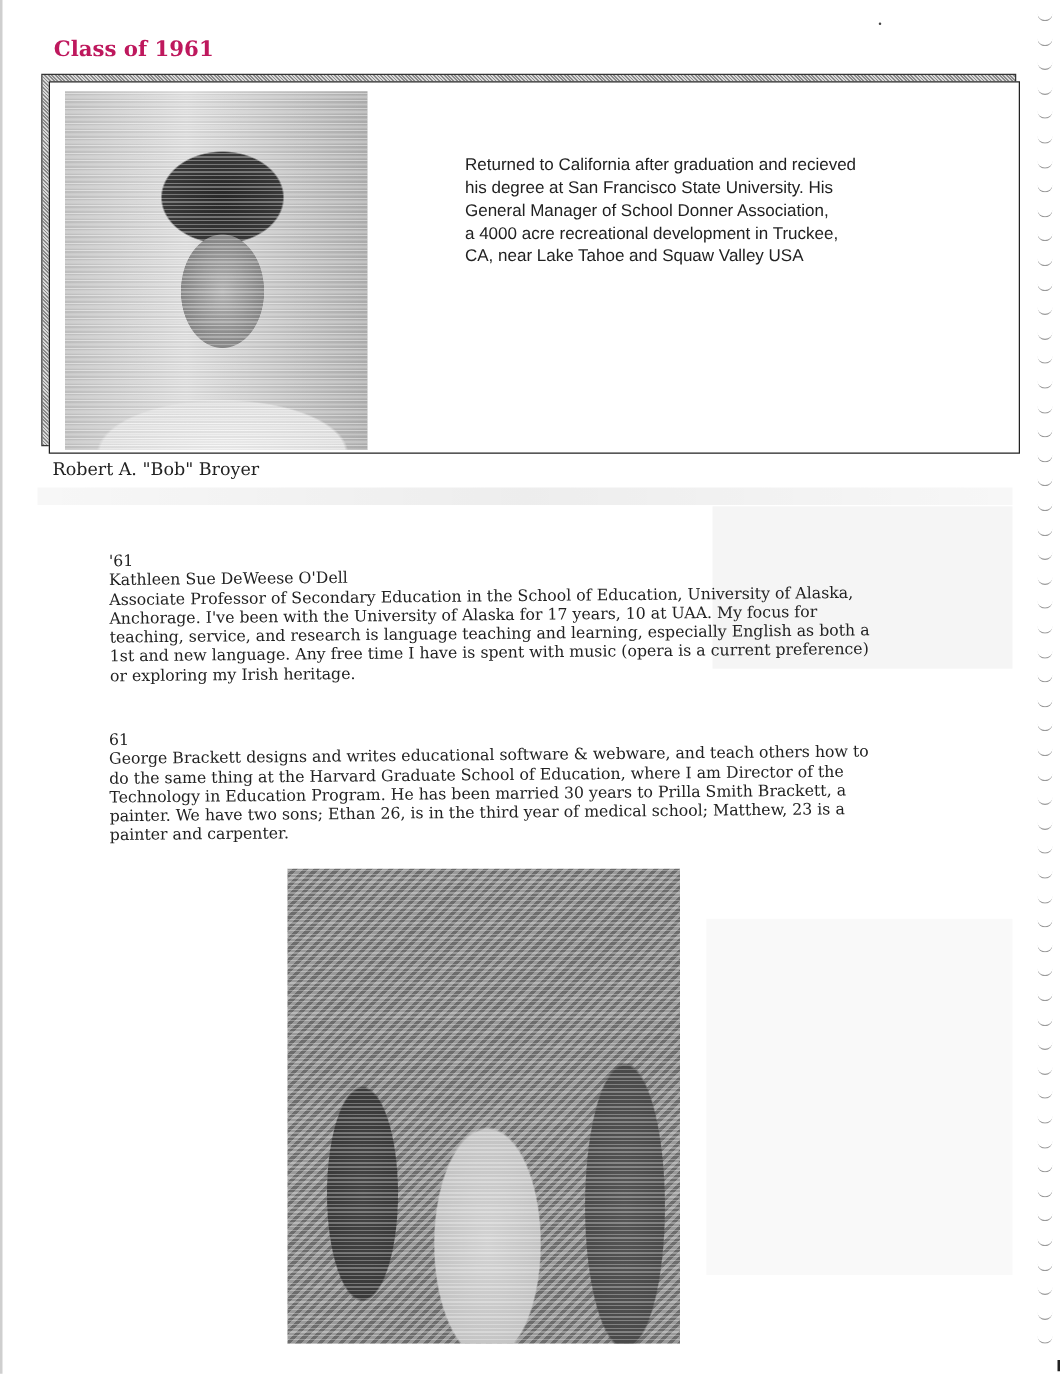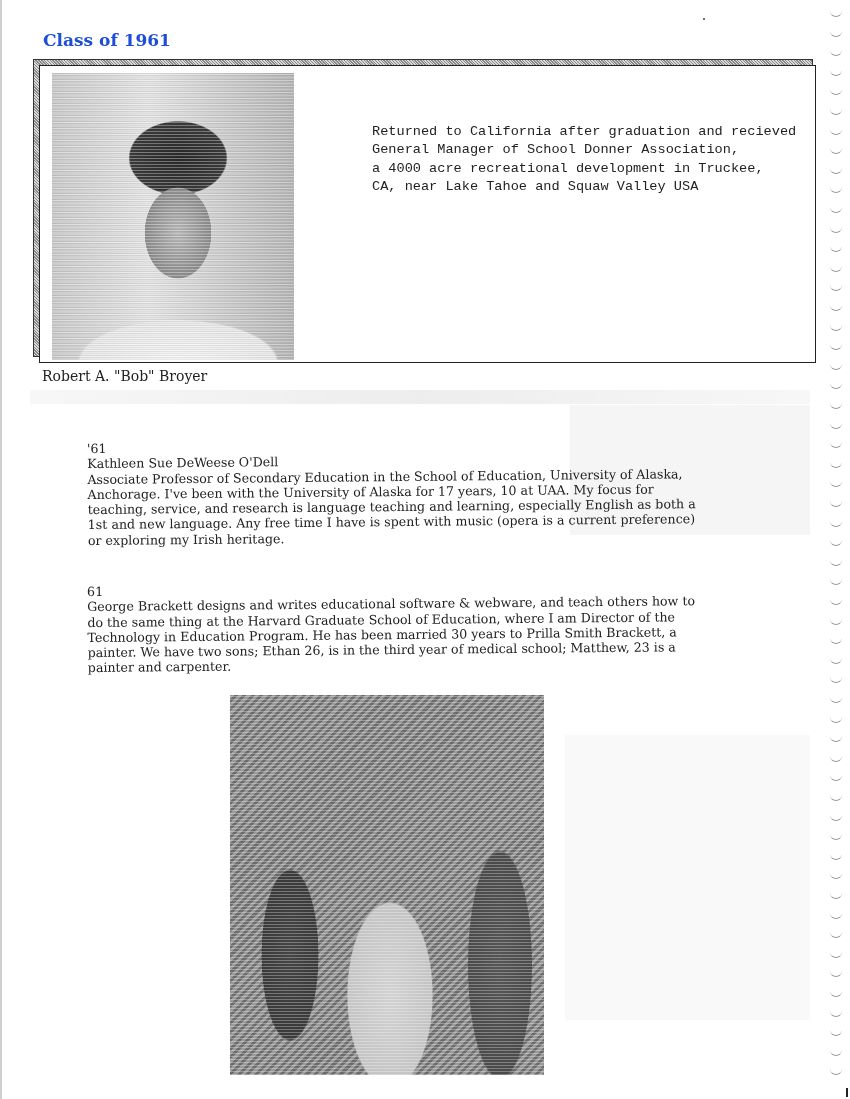--- a/index.html
+++ b/index.html
@@ -5,21 +5,21 @@
   html, body { margin: 0; padding: 0; }
   body {
     width: 850px; height: 1099px; position: relative; overflow: hidden;
     background: #ffffff;
     font-family: "DejaVu Serif", "Liberation Serif", serif;
     color: #1a1a1a;
   }
   .left-edge { position: absolute; left: 0; top: 0; width: 2px; height: 1099px; background: #cfcfcf; }
   .title {
     position: absolute; left: 43px; top: 30px;
-    font-family: "DejaVu Serif", serif; font-weight: bold; font-size: 17px; color: #1d4ed8;
+    font-family: "DejaVu Serif", serif; font-weight: bold; font-size: 17px; color: #be185d;
   }
   
   .frame-shadow {
     position: absolute; left: 33px; top: 59px; width: 778px; height: 296px;
     background: repeating-linear-gradient(45deg, #8a8a8a 0 1px, #d8d8d8 1px 2px);
     border: 1px solid #333;
   }
   .frame {
     position: absolute; left: 39px; top: 65px; width: 775px; height: 296px;
     background: #fff; border: 1.5px solid #222;
@@ -30,21 +30,21 @@
       repeating-linear-gradient(0deg, rgba(255,255,255,0.35) 0 1px, rgba(0,0,0,0) 1px 3px),
       radial-gradient(ellipse 55px 75px at 126px 160px, #b9b9b9 0%, #8c8c8c 60%, rgba(0,0,0,0) 61%),
       radial-gradient(ellipse 80px 60px at 126px 85px, #2a2a2a 0%, #3a3a3a 60%, rgba(0,0,0,0) 62%),
       radial-gradient(ellipse 140px 60px at 126px 290px, #f4f4f4 0%, #e8e8e8 70%, rgba(0,0,0,0) 72%),
       linear-gradient(90deg, #c9c9c9, #e4e4e4 40%, #b5b5b5);
   }
   .portrait-line { position:absolute; left:52px; top:73px; width:242px; height:287px;
     background: repeating-linear-gradient(0deg, rgba(0,0,0,0.06) 0 1px, rgba(0,0,0,0) 1px 2px); }
   .bio {
     position: absolute; left: 372px; top: 123px; width: 430px;
-    font-family: Liberation Mono, monospace; font-size: 13.6px; line-height: 18.3px; color: #222;
+    font-family: Liberation Sans, sans-serif; font-size: 13.6px; line-height: 18.3px; color: #222;
   }
   .bio span { display:block; white-space: nowrap; }
   .caption {
     position: absolute; left: 42px; top: 368px;
     font-size: 14px; color: #222;
   }
   .bleed {
     position:absolute; left: 30px; top: 390px; width: 780px; height: 14px;
     background: linear-gradient(90deg, rgba(0,0,0,0.03), rgba(0,0,0,0.07), rgba(0,0,0,0.03));
   }
@@ -82,20 +82,21 @@
 
 <div class="title">Class of 1961</div>
 
 <div class="frame-shadow"></div>
 <div class="frame"></div>
 <div class="portrait"></div>
 <div class="portrait-line"></div>
 
 <div class="bio">
   <span>Returned to California after graduation and recieved</span>
+  <span>his degree at San Francisco State University.  His</span>
   <span>General Manager of School Donner Association,</span>
   <span>a 4000 acre recreational development in Truckee,</span>
   <span>CA, near Lake Tahoe and Squaw Valley USA</span>
 </div>
 
 <div class="caption">Robert A. "Bob" Broyer</div>
 
 <div class="bleed"></div>
 <div class="bleed-box"></div>
 <div class="bleed-box2"></div>

